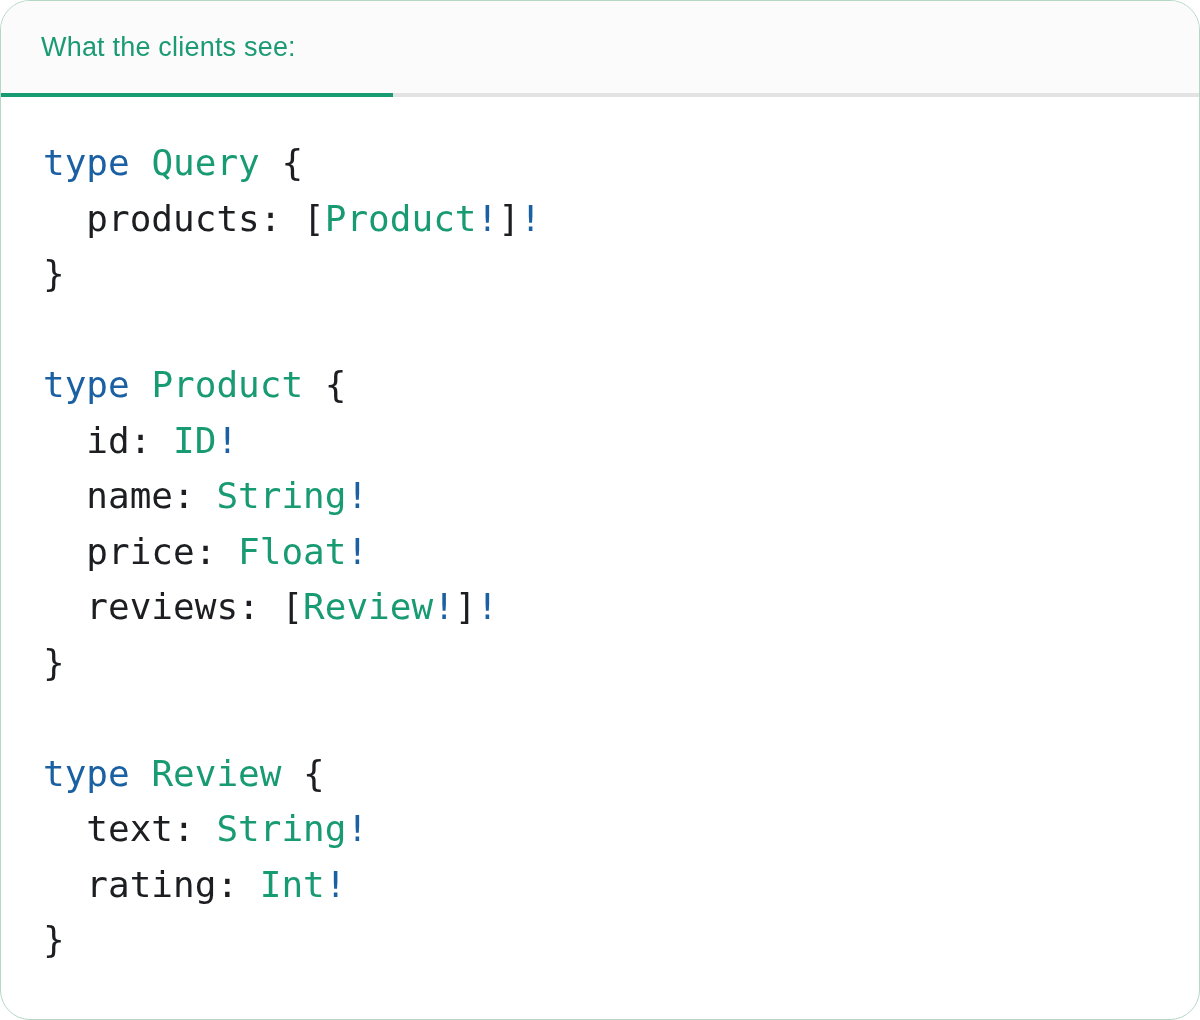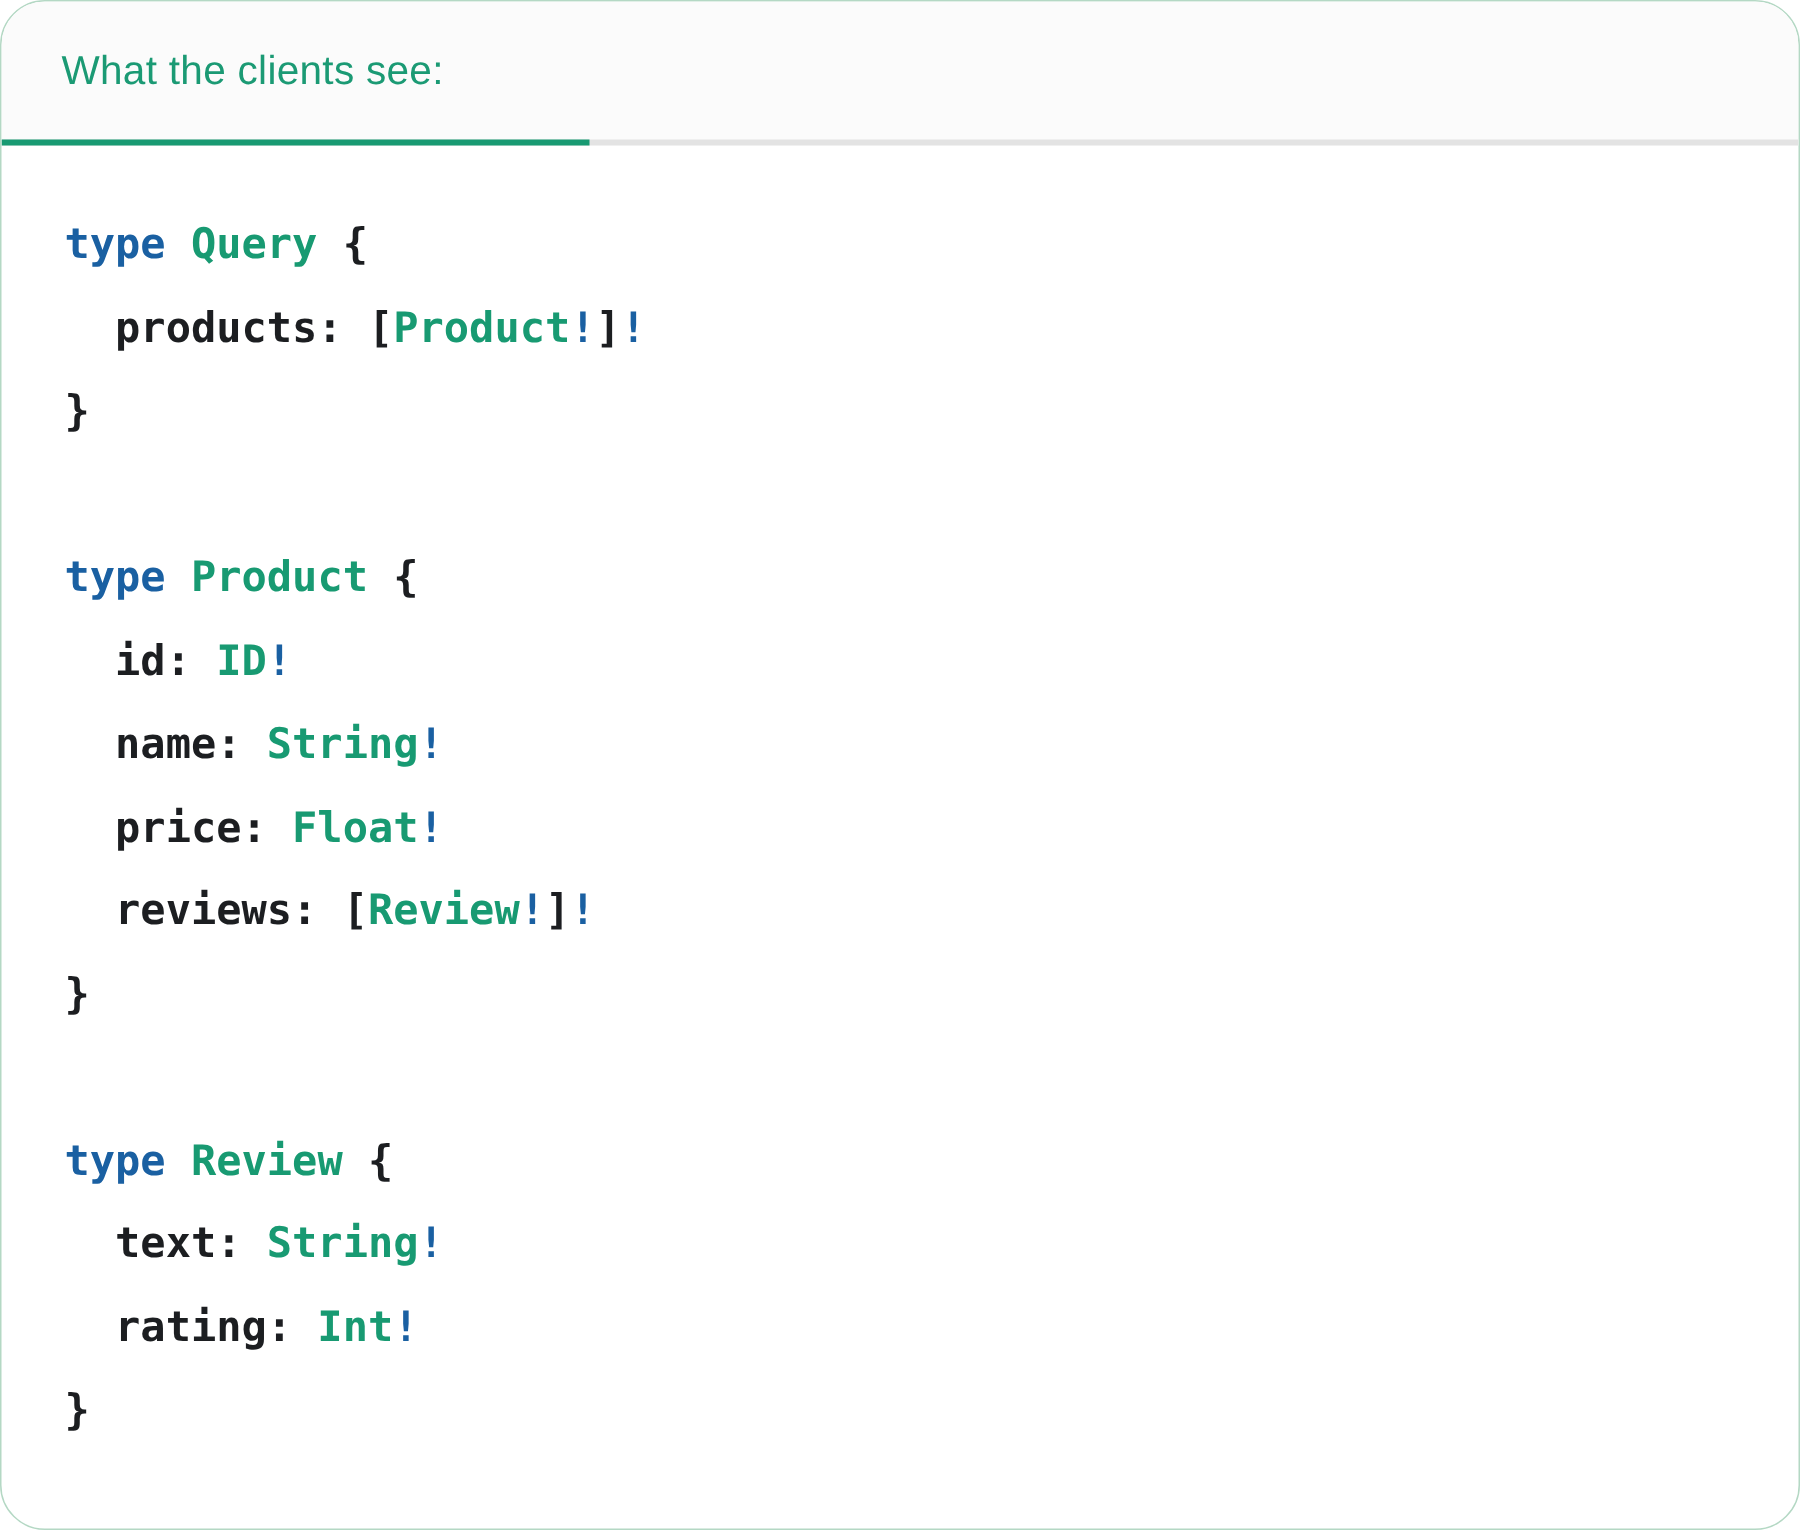--- a/index.html
+++ b/index.html
@@ -49,23 +49,23 @@
     position: absolute;
     left: 0;
     bottom: -4px;
     width: 392px;
     height: 4px;
     background: var(--accent-green);
   }
   .code-block {
     padding: 38px 44px 0 42px;
     font-family: "DejaVu Sans Mono", "Liberation Mono", monospace;
-    font-size: 28px;
+    font-size: 36px;
     line-height: 55.5px;
-    font-weight: 700;
+    font-weight: 400;
     color: var(--text-dark);
     white-space: pre;
   }
   .code-line { height: 55.5px; }
   .tok-keyword { color: var(--keyword-blue); }
   .tok-typename { color: var(--type-green); }
   .tok-bang { color: var(--keyword-blue); }
   .tok-plain { color: var(--text-dark); }
 </style>
 </head>

